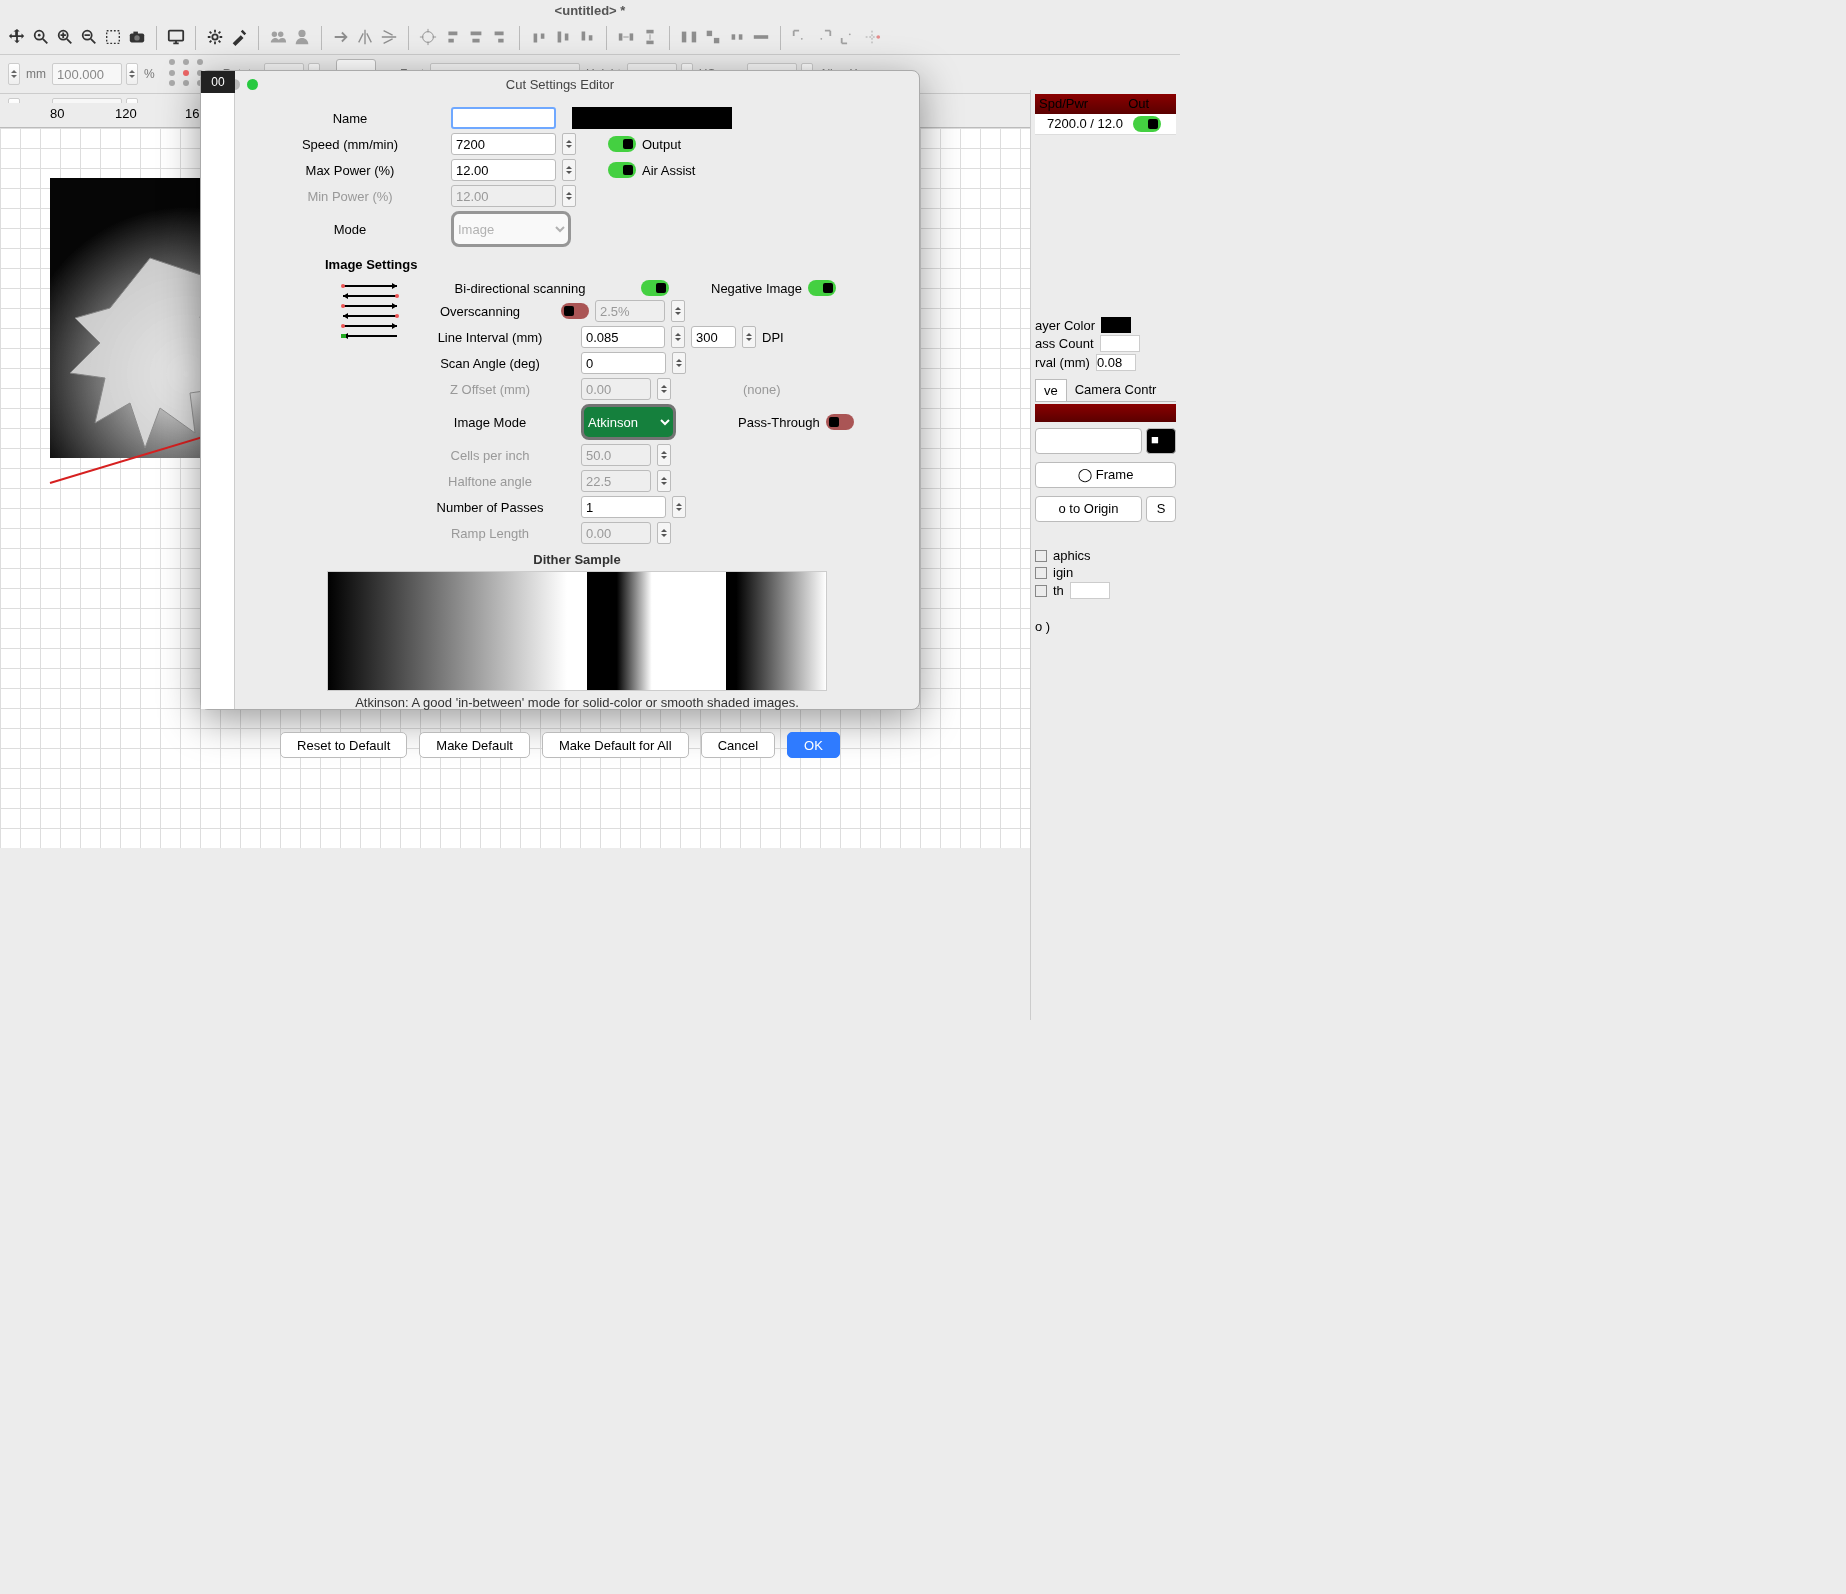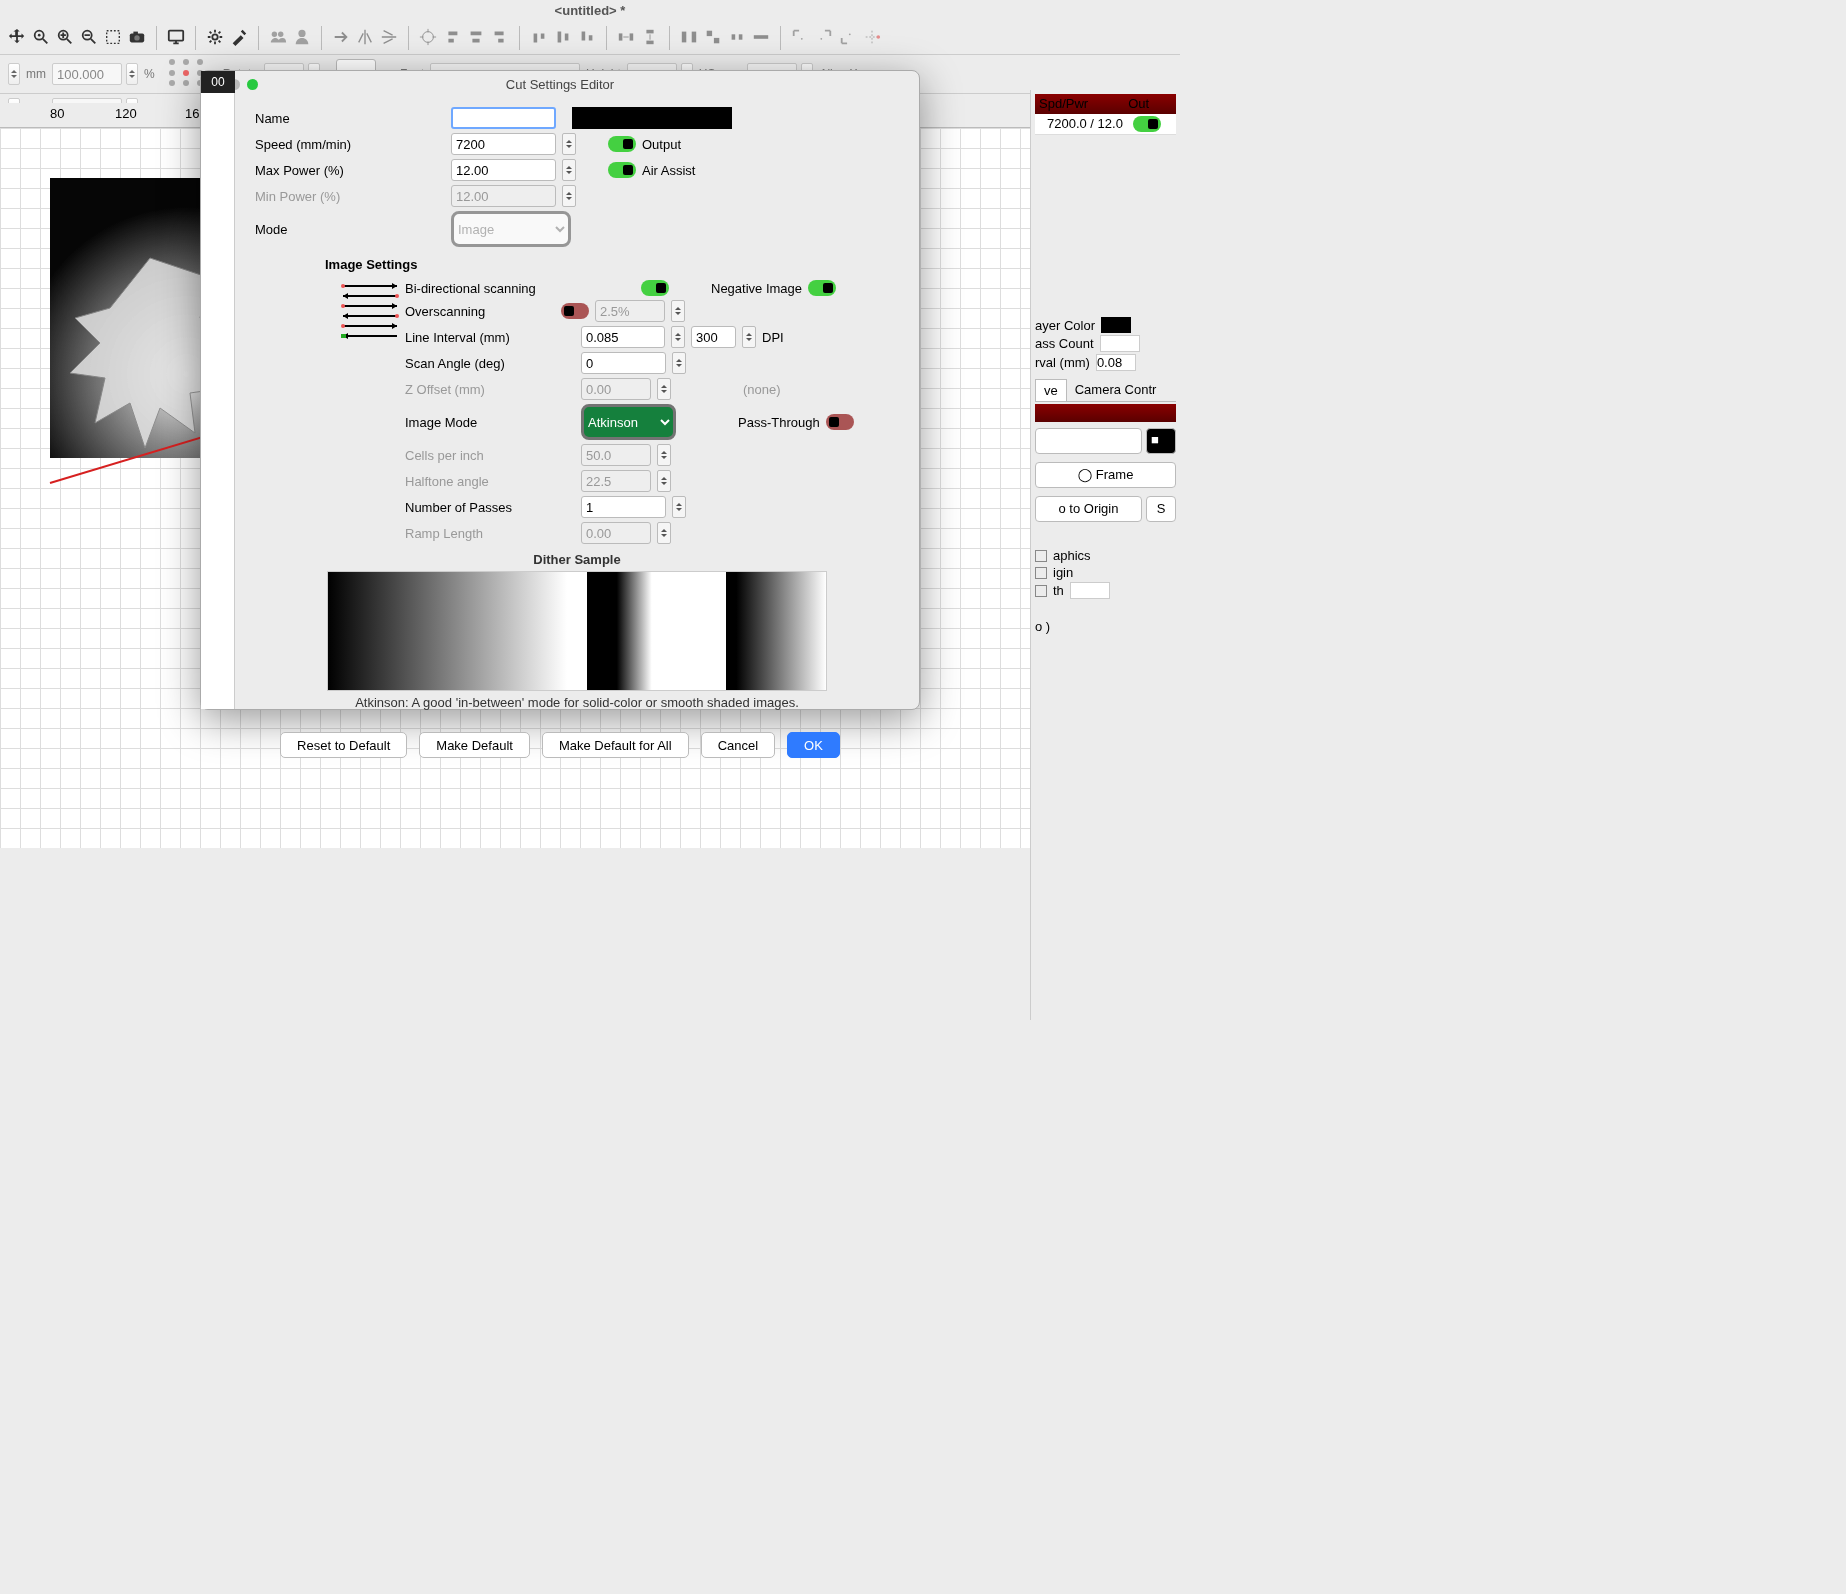--- a/index.html
+++ b/index.html
@@ -24,21 +24,21 @@
 .rightpanel .cutrow{background:#fff;padding:2px 12px;display:flex;gap:10px;border-bottom:1px solid #ddd}
 .rightpanel .btn{display:block;width:100%;height:26px;border:1px solid #bbb;border-radius:4px;background:#fff;margin:4px 0;text-align:center;line-height:24px}
 .dialog{position:absolute;left:200px;top:70px;width:720px;height:640px;background:#ececec;border:1px solid #aaa;border-radius:8px;box-shadow:0 10px 40px rgba(0,0,0,.4)}
 .dlgtitle{height:28px;position:relative}
 .traffic{position:absolute;left:10px;top:8px;display:flex;gap:7px}
 .dot{width:11px;height:11px;border-radius:50%}
 .dot.r{background:#ff5f56}.dot.y{background:#bbb}.dot.g{background:#27c93f}
 .dlgtitle .t{text-align:center;line-height:28px;font-weight:400;color:#444}
 .dlgbody{padding:4px 20px 8px 20px}
 .frow{display:flex;align-items:center;margin:4px 0;gap:6px}
-.frow .flbl{width:190px;text-align:left;color:#000}
+.frow .flbl{width:190px;text-align:center;color:#000}
 .frow .flbl.dis{color:#999}
 .frow input.txt{width:105px;height:22px;border:1px solid #bbb;border-radius:3px;padding:0 4px;background:#fff}
 .frow input.txt.dis{background:#eee;color:#999}
 .frow select{width:120px;height:36px;border:3px solid #737373;border-radius:8px;background:#fff}
 .frow .spin{width:14px;height:22px;border:1px solid #bbb;border-radius:2px;background:#f5f5f5;display:inline-block;position:relative}
 .frow .spin::before{content:"";position:absolute;left:3px;top:3px;border:3px solid transparent;border-bottom-color:#555}
 .frow .spin::after{content:"";position:absolute;left:3px;bottom:3px;border:3px solid transparent;border-top-color:#555}
 .toggle{width:28px;height:16px;border-radius:8px;display:inline-block;position:relative;vertical-align:middle}
 .toggle::after{content:"";width:10px;height:10px;background:#000;border-radius:2px;position:absolute;top:3px}
 .toggle.on{background:#44d041}.toggle.on::after{right:3px}

